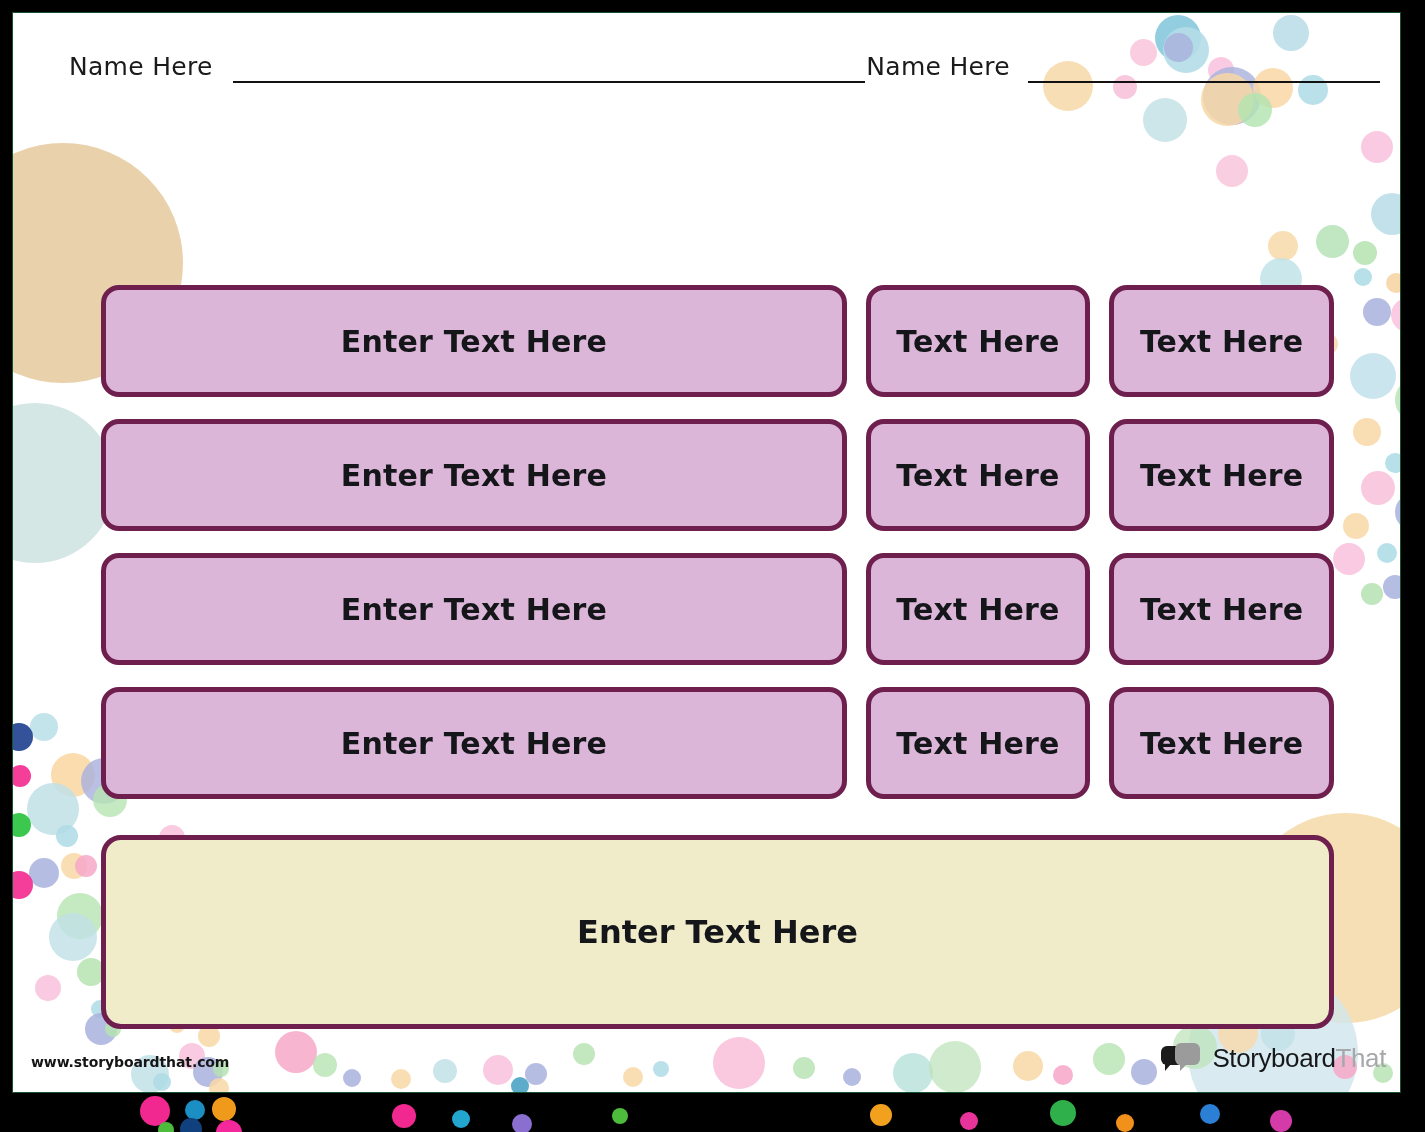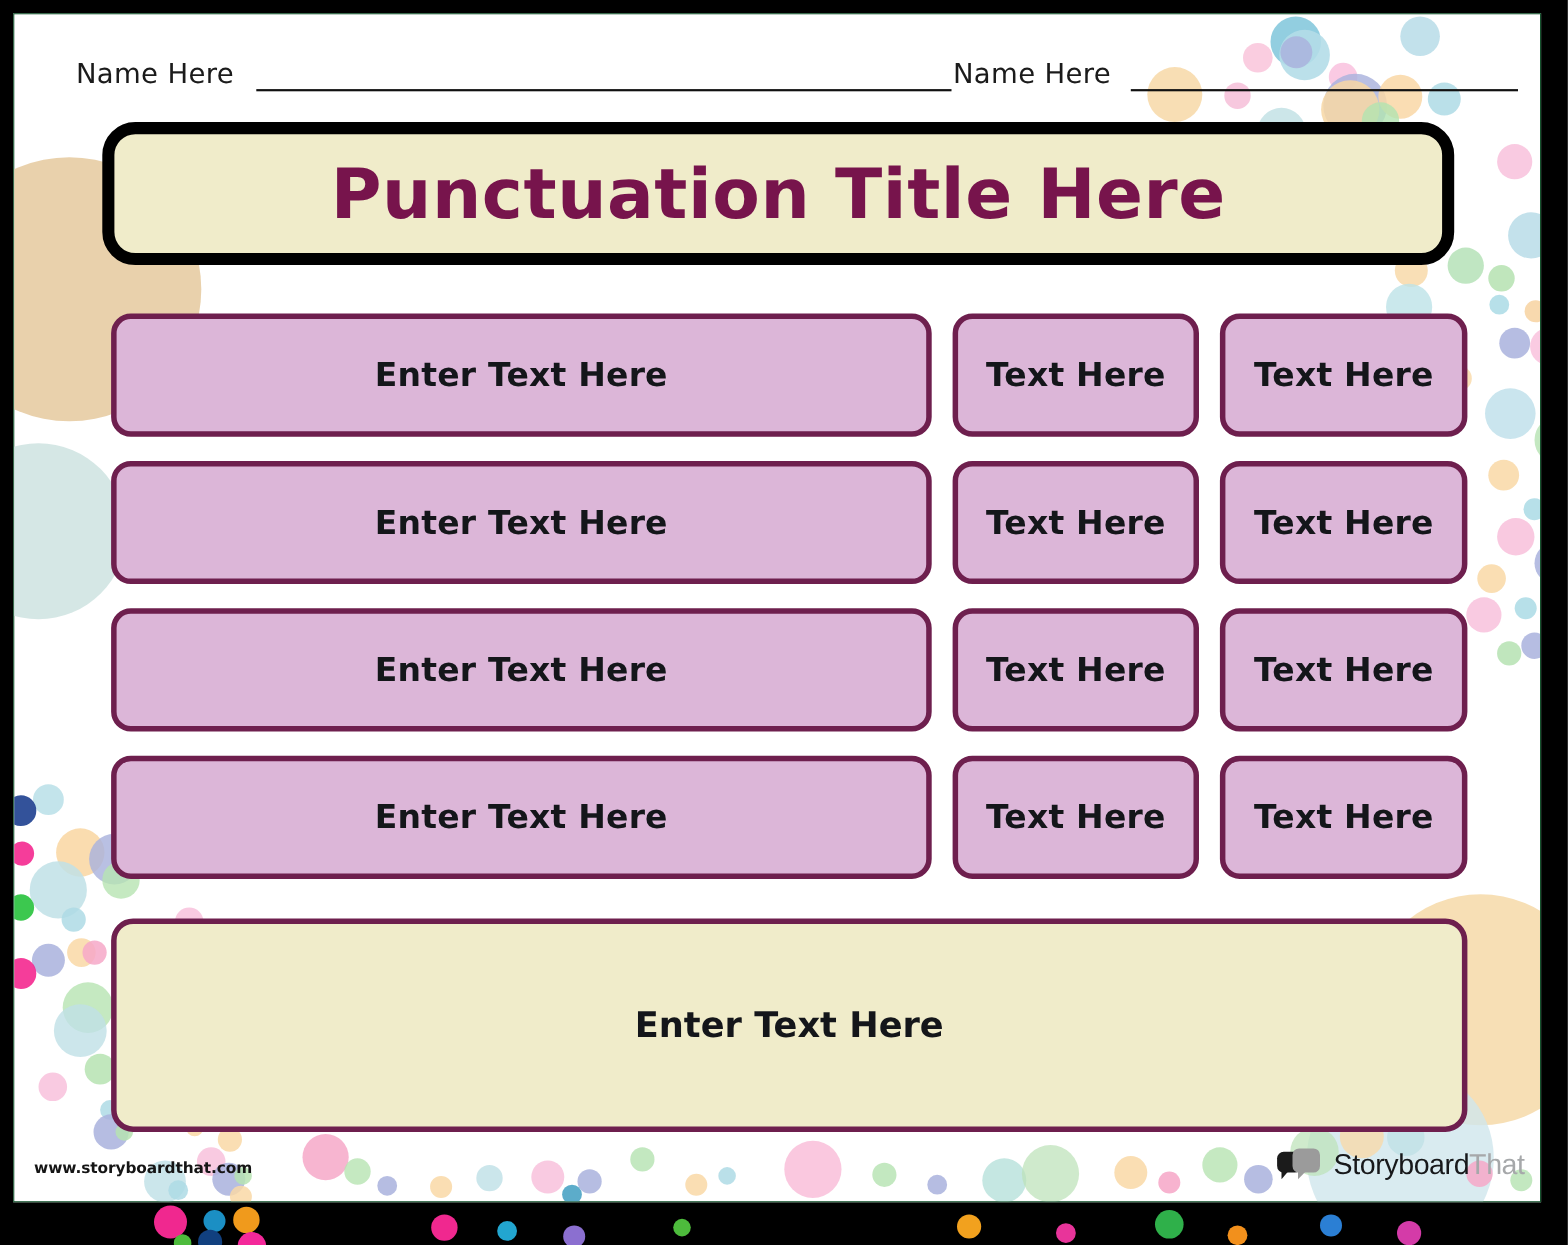--- a/index.html
+++ b/index.html
@@ -174,21 +174,20 @@
     font-weight: bold;
     font-size: 14px;
     color: #151515;
     letter-spacing: -0.1px;
   }
   .brand {
     position: absolute;
     right: 14px;
     bottom: 18px;
     display: flex;
-    align-items: center;
     gap: 9px;
   }
   .brand-mark {
     position: relative;
     width: 42px;
     height: 30px;
   }
   .bubble-back, .bubble-front {
     position: absolute;
     border-radius: 6px;
@@ -337,23 +336,20 @@
     <div id="content">
 
       <div class="hdr-row">
         <span class="hdr-label">Name Here</span>
         <span class="hdr-rule rule-name"></span>
         <span class="hdr-spacer"></span>
         <span class="hdr-label">Name Here</span>
         <span class="hdr-rule rule-date"></span>
       </div>
 
-      <div class="title-banner">
-        <span class="title-text">Punctuation Title Here</span>
-      </div>
 
       <div class="grid">
 
         <div class="grid-row">
           <div class="cell cell-wide">
             <span class="cell-label">Enter Text Here</span>
           </div>
           <span class="cell-gap-a"></span>
           <div class="cell cell-narrow">
             <span class="cell-label">Text Here</span>

